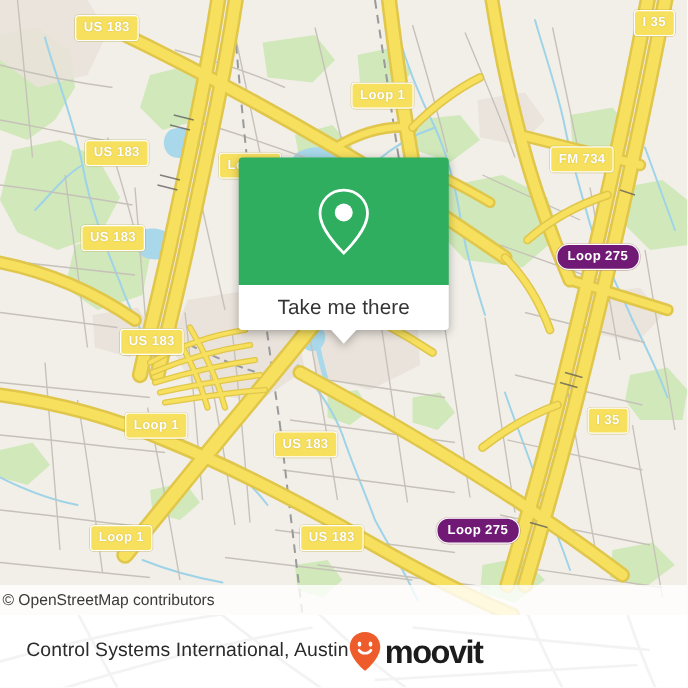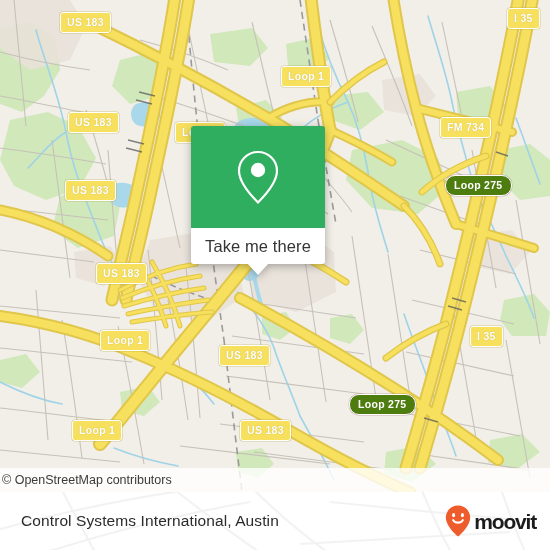--- a/index.html
+++ b/index.html
@@ -49,34 +49,35 @@
     letter-spacing: .3px;
     line-height: 1;
     padding: 3.5px 6px 4.5px 6px;
     white-space: nowrap;
     text-shadow: 0 0 1px rgba(150,130,20,.55);
     box-shadow: 0 0 0 .5px rgba(170,150,40,.45);
     z-index: 5;
     text-align: center;
   }
   .shield.pill {
-    background: #4d7c0f;
+    background: #701a75;
     border-radius: 10px;
     border: 1.5px solid #ffffff;
     box-shadow: 0 0 0 .5px rgba(150,100,110,.45);
     text-shadow: none;
     padding: 3.5px 8px 4.5px 8px;
+    margin-top: 20px;
   }
 
   
   #callout {
     position: absolute;
     left: 191px;
     top: 126px;
-    width: 134px;
+    width: 168px;
     z-index: 30;
     filter: drop-shadow(0 2px 4px rgba(0,0,0,.30));
   }
   #callout-green {
     height: 102px;
     background: #2eae5e;
     border-radius: 3px 3px 0 0;
     display: flex;
     align-items: center;
     justify-content: center;
@@ -142,39 +143,38 @@
     position: absolute;
     left: 0; top: 0;
     width: 550px; height: 58px;
     opacity: .10;
   }
   #footer-inner {
     position: relative;
     height: 100%;
     display: flex;
     align-items: center;
-    justify-content: space-between;
     padding: 0 14px 0 21px;
     box-sizing: border-box;
   }
   #footer-title {
     color: #2b2b2b;
     font-size: 15.5px;
     letter-spacing: .1px;
     white-space: nowrap;
   }
   #brand {
     display: flex;
     align-items: center;
     gap: 2px;
   }
   #brand-mark { display: block; width: 26px; height: 32px; }
   #brand-word {
     color: #1c1c1c;
-    font-size: 21px;
+    font-size: 26px;
     font-weight: bold;
     letter-spacing: -1.2px;
     line-height: 1;
     margin-left: 1px;
   }
 </style>
 </head>
 <body>
 
 <div id="app">

